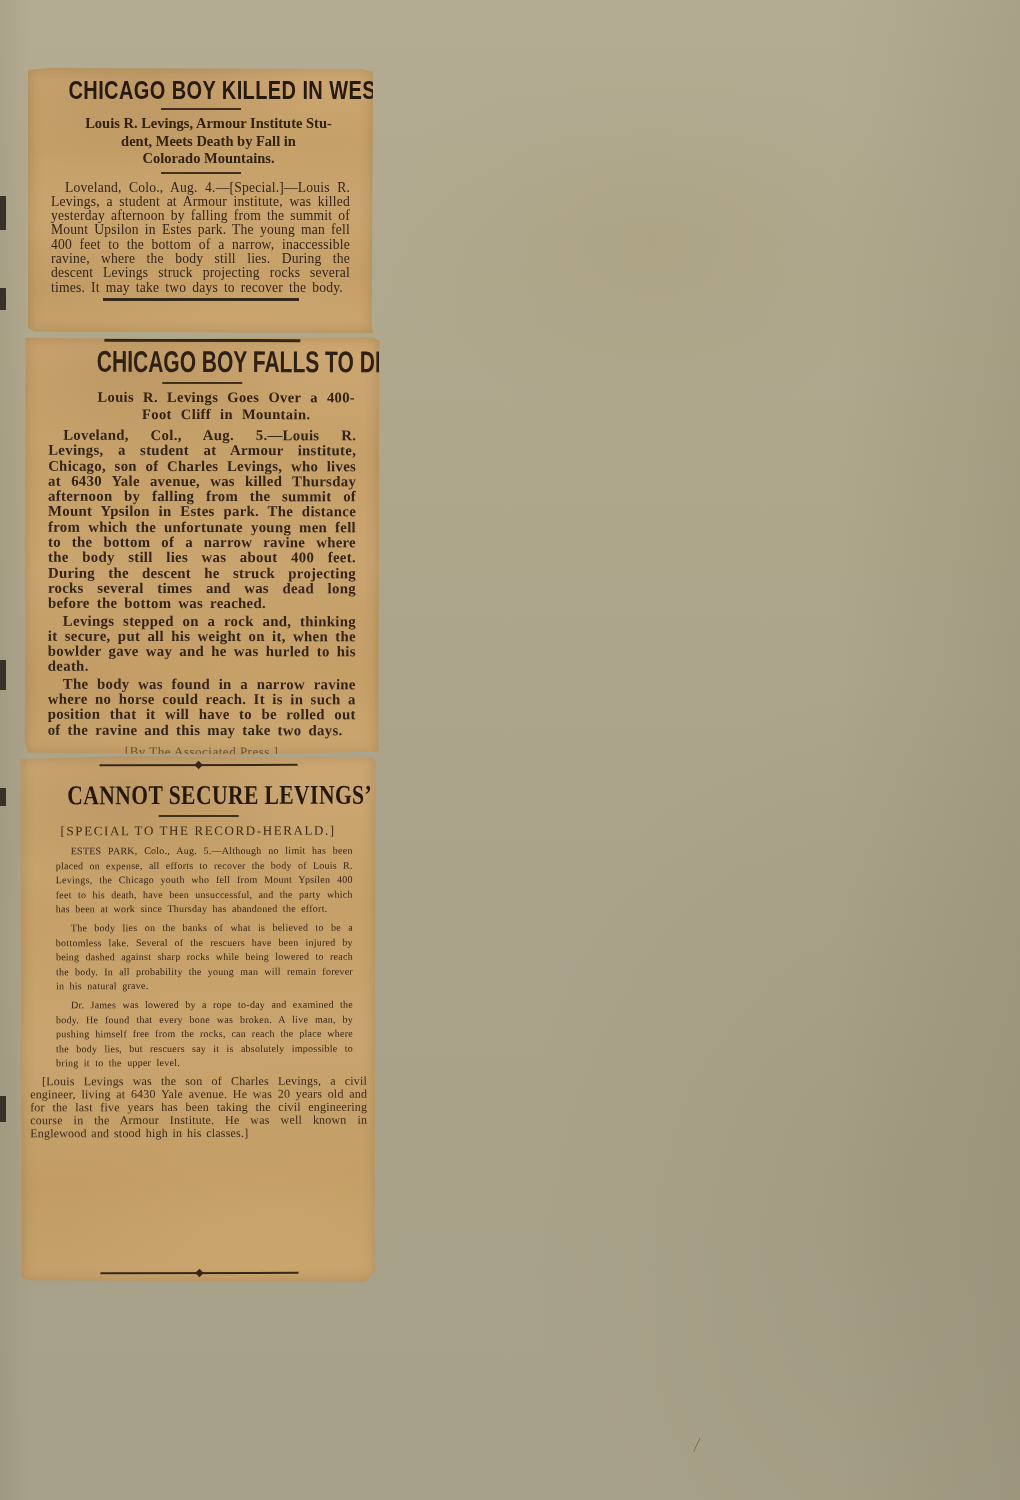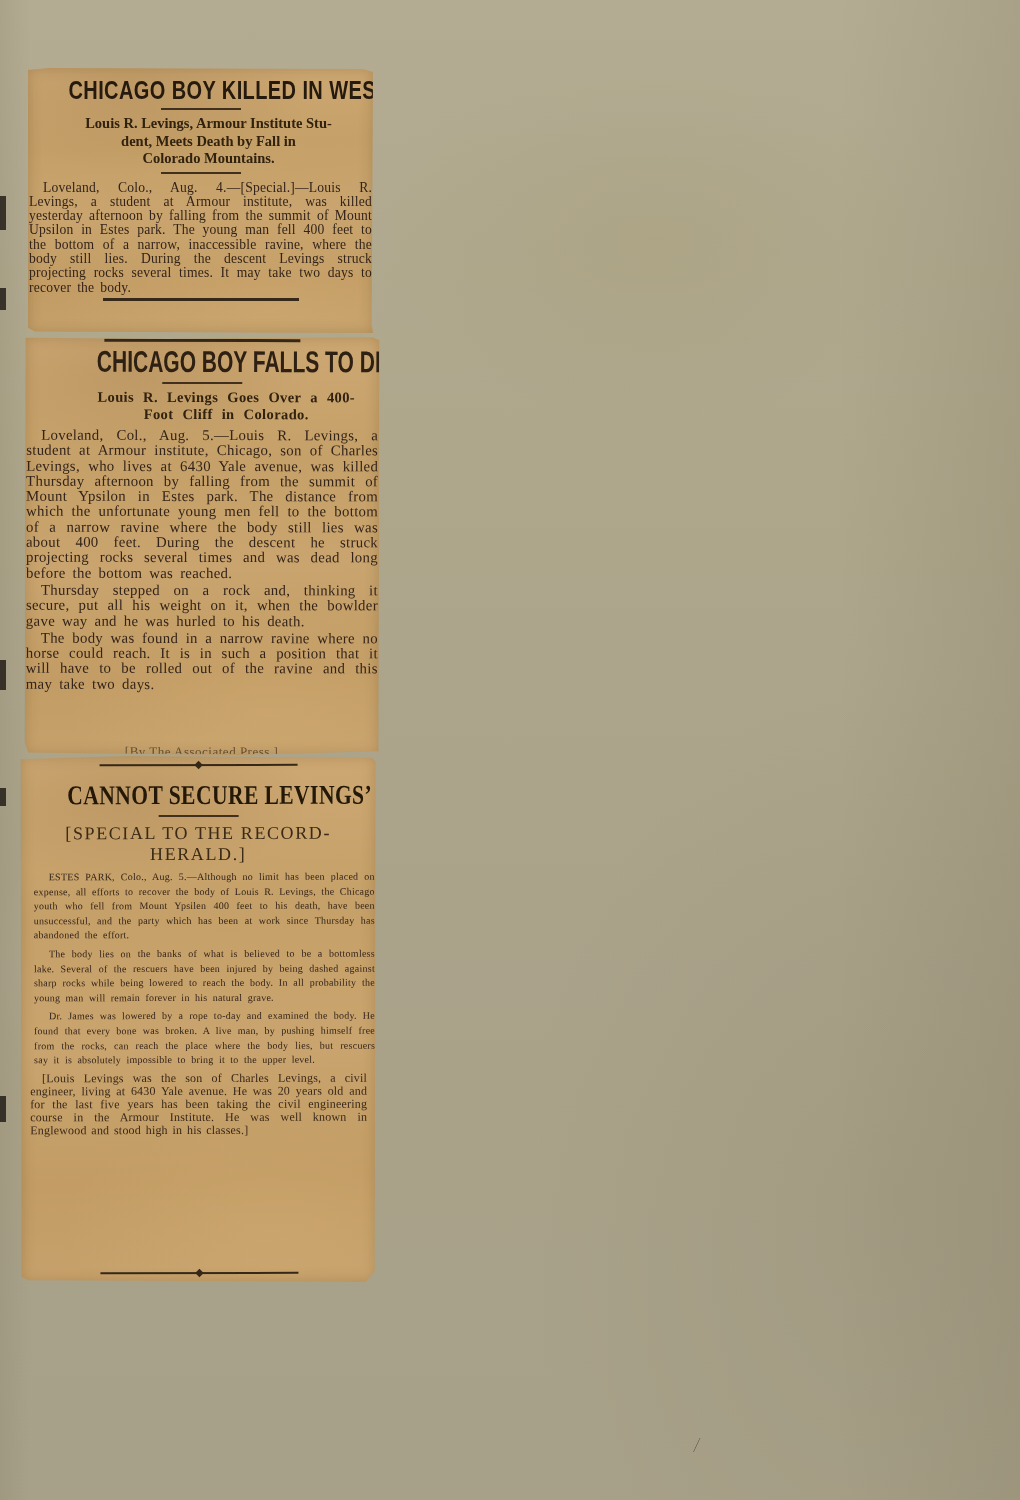--- a/index.html
+++ b/index.html
@@ -44,27 +44,27 @@
   .h1-2{padding-top:8px;font-size:30px;line-height:33px;font-weight:700;color:#2e2114;}
   .h1-2 .cond{transform:scaleX(.7);}
   .h1-3{padding-top:11px;font-size:27px;line-height:31px;letter-spacing:.5px;color:#241809;}
   .h1-3 .cond{transform:scaleX(.8);}
 
   .rule-sm{width:80px;height:2px;background:#40301d;margin:4px auto 3px;}
   .rule-md{width:196px;height:3px;background:#362818;margin:0 auto;}
   .subhead{text-align:center;font-weight:bold;color:#31220f;}
   .sub-1{margin-top:5px;font-size:14.5px;line-height:17.5px;margin-left:16px;}
   .sub-23{margin-top:5px;font-size:14.5px;line-height:17px;word-spacing:5px;letter-spacing:.4px;padding-left:48px;}
-  .credit{margin-top:6px;text-align:center;font-size:18px;letter-spacing:1.6px;color:#3a2a16;}
+  .credit{margin-top:6px;text-align:center;font-size:13px;letter-spacing:1.6px;color:#3a2a16;}
 
-  .body-text{padding:0 1px;}
+  .body-text{padding:0 23px;}
   .body-text p{margin:0;text-align:justify;}
   .bt-1{margin-top:7px;}
   .bt-1 p{font-size:13.6px;line-height:14.3px;text-indent:14px;letter-spacing:.2px;word-spacing:2.4px;}
-  .bt-2{margin-top:5px;}
+  .bt-2{margin-top:5px;font-weight:bold;}
   .bt-2 p{font-size:14.8px;line-height:15.3px;text-indent:15px;letter-spacing:.3px;word-spacing:3px;margin-bottom:2px;}
   .bt-3{margin-top:5px;}
   .bt-3 p{font-size:10px;line-height:14.6px;text-indent:15px;letter-spacing:.25px;word-spacing:2.6px;margin-bottom:4px;margin-left:12px;}
   .note{padding:0 9px;margin-top:1px;}
   .note p{margin:0;text-align:justify;font-size:12px;line-height:13.1px;text-indent:12px;letter-spacing:.2px;word-spacing:1.5px;color:#38281a;}
 
   .bottom-rule{margin-top:3px;}
   .top-remnant{position:absolute;top:2px;left:50%;transform:translateX(-50%);width:196px;height:3px;background:#362818;}
   .cut-line{position:absolute;bottom:1px;left:0;right:0;height:10px;overflow:hidden;
     text-align:center;font-size:13px;font-weight:normal;color:#4a3a26;opacity:.8;letter-spacing:.5px;}
@@ -99,25 +99,25 @@
     </div>
     <div class="rule-md bottom-rule"></div>
   </article>
 
   <article class="clip clip-2">
     <div class="top-remnant"></div>
     <h1 class="headline gothic h1-2"><span class="cond">CHICAGO BOY FALLS TO DEATH</span></h1>
     <div class="rule-sm"></div>
     <div class="subhead sub-23">
       <div>Louis R. Levings Goes Over a 400-</div>
-      <div>Foot Cliff in Colorado.</div>
+      <div>Foot Cliff in Mountain.</div>
     </div>
     <div class="body-text bt-2">
       <p>Loveland, Col., Aug. 5.—Louis R. Levings, a student at Armour institute, Chicago, son of Charles Levings, who lives at 6430 Yale avenue, was killed Thursday afternoon by falling from the summit of Mount Ypsilon in Estes park. The distance from which the unfortunate young men fell to the bottom of a narrow ravine where the body still lies was about 400 feet. During the descent he struck projecting rocks several times and was dead long before the bottom was reached.</p>
-      <p>Thursday stepped on a rock and, thinking it secure, put all his weight on it, when the bowlder gave way and he was hurled to his death.</p>
+      <p>Levings stepped on a rock and, thinking it secure, put all his weight on it, when the bowlder gave way and he was hurled to his death.</p>
       <p>The body was found in a narrow ravine where no horse could reach. It is in such a position that it will have to be rolled out of the ravine and this may take two days.</p>
     </div>
     <div class="cut-line">[By The Associated Press.]</div>
   </article>
 
   <article class="clip clip-3">
     <div class="orn"></div>
     <h1 class="headline h1-3"><span class="cond">CANNOT SECURE LEVINGS’ BODY</span></h1>
     <div class="rule-sm"></div>
     <div class="credit">[SPECIAL TO THE RECORD-HERALD.]</div>

